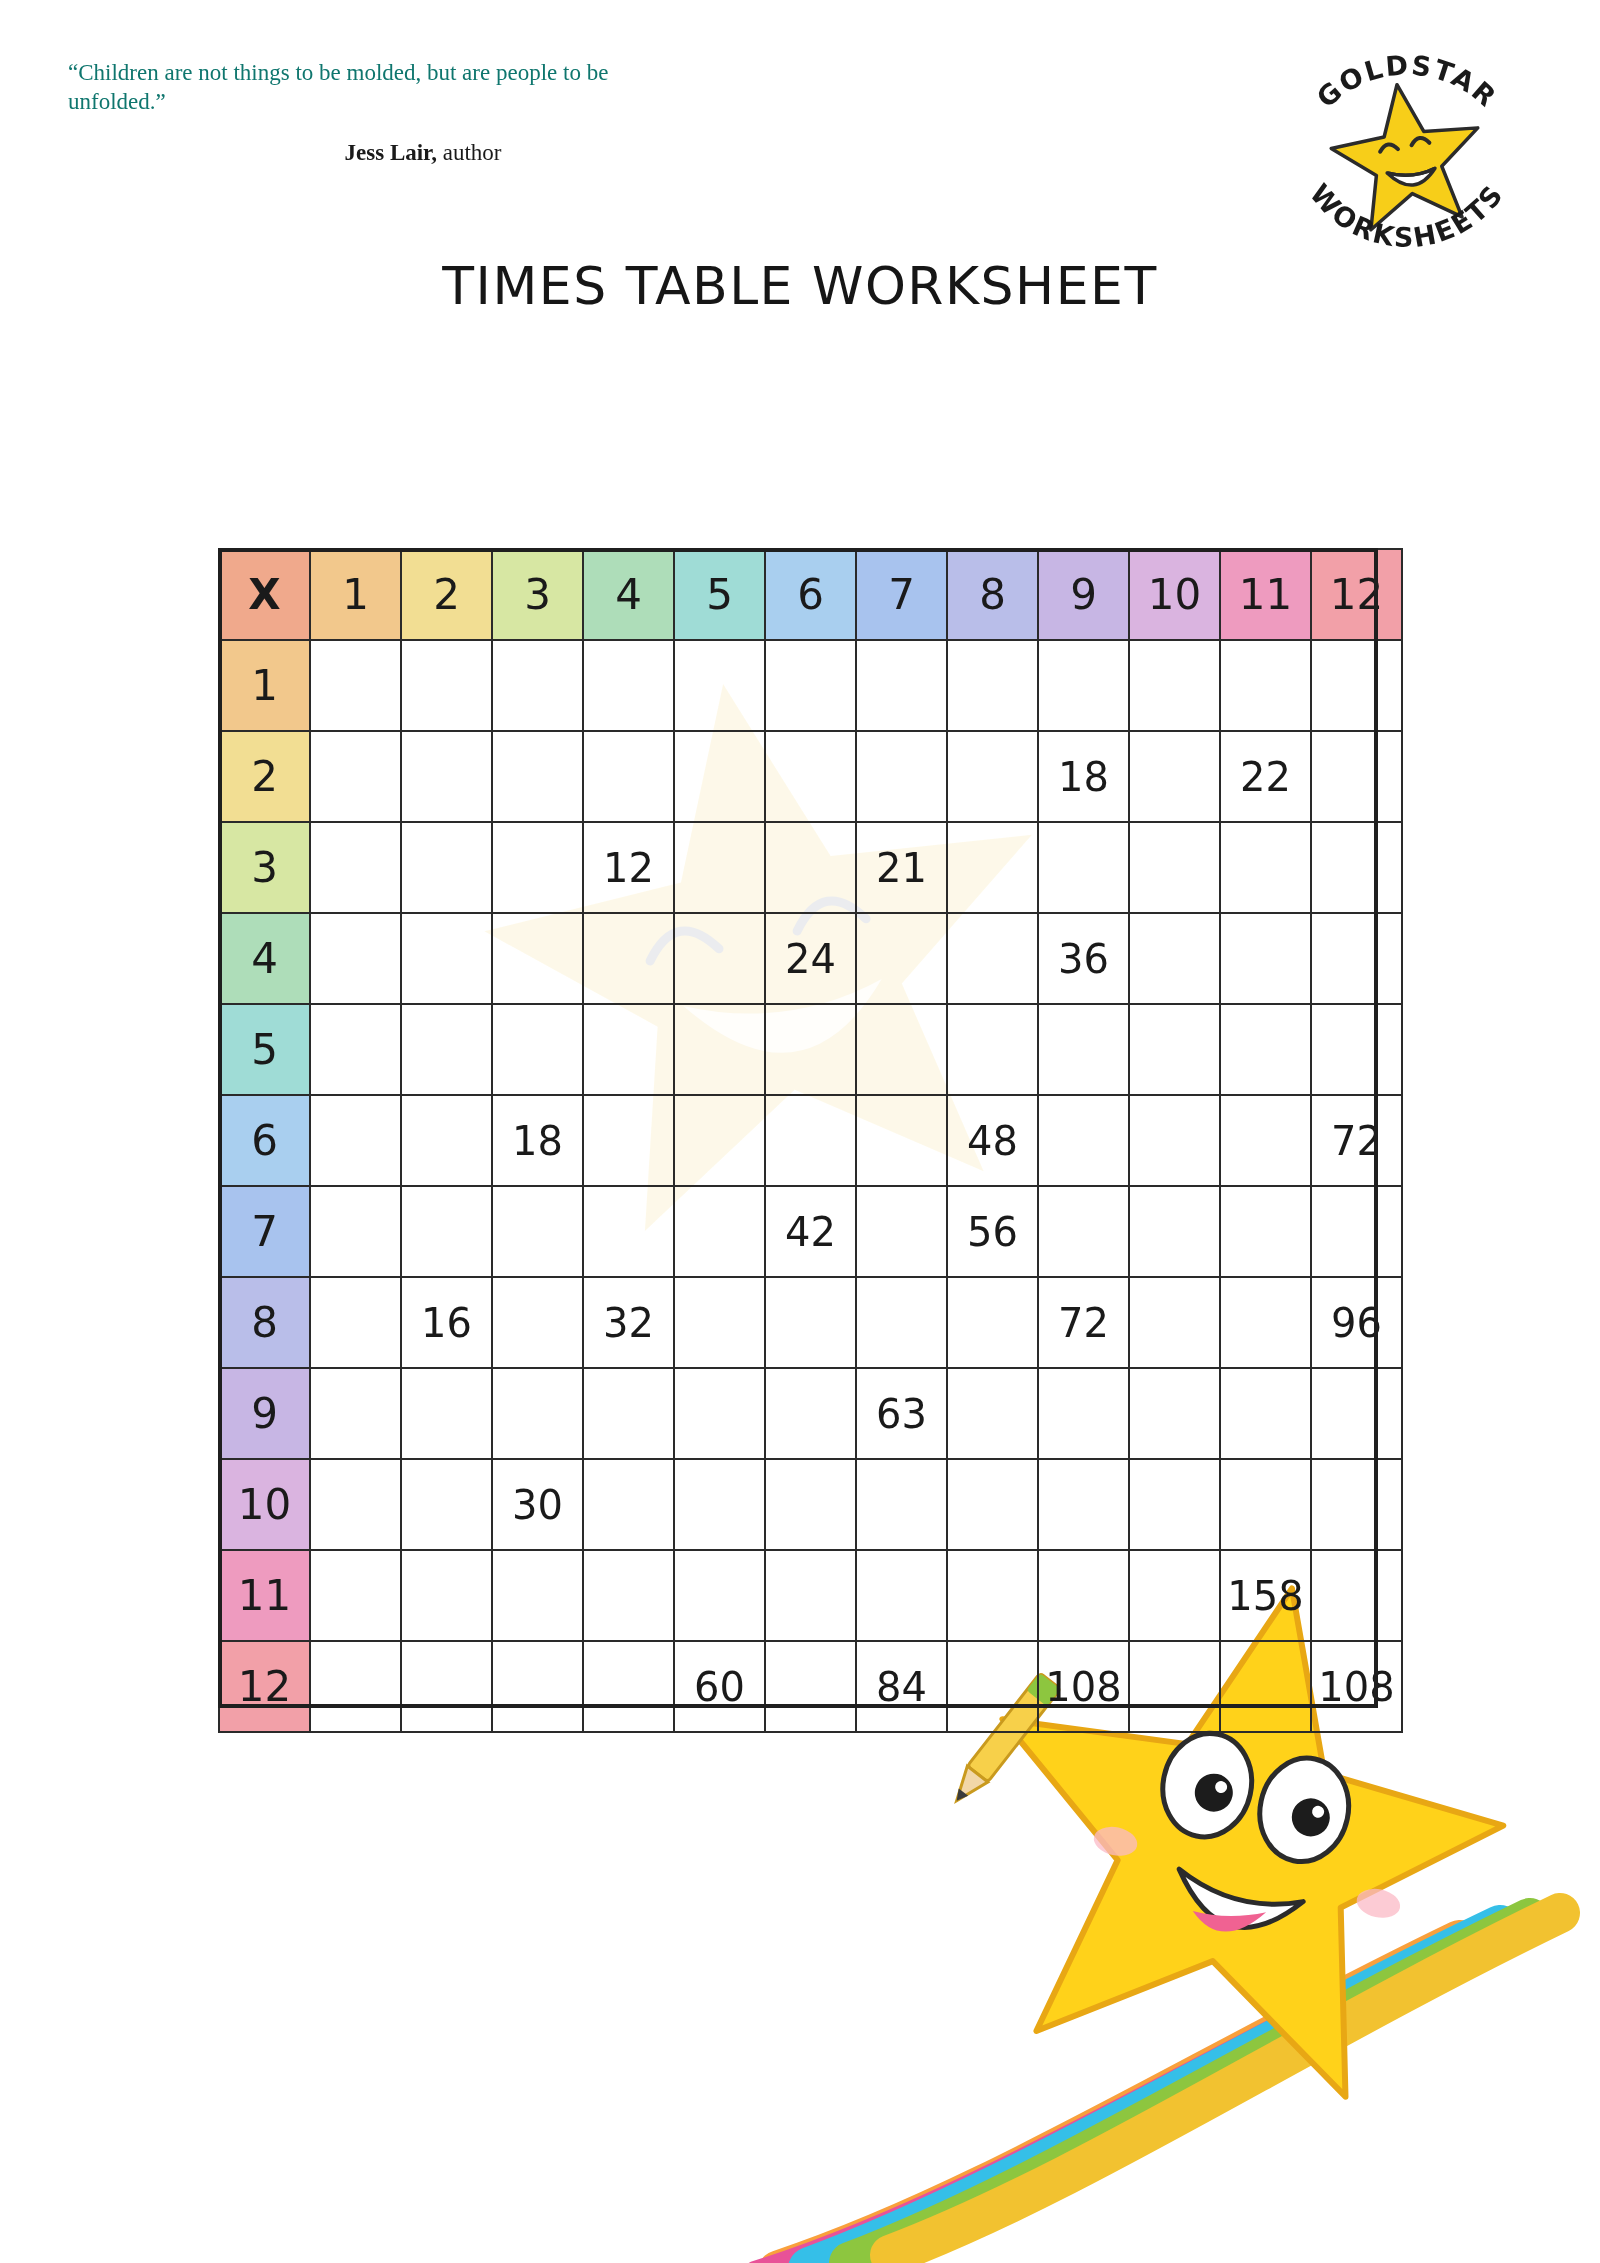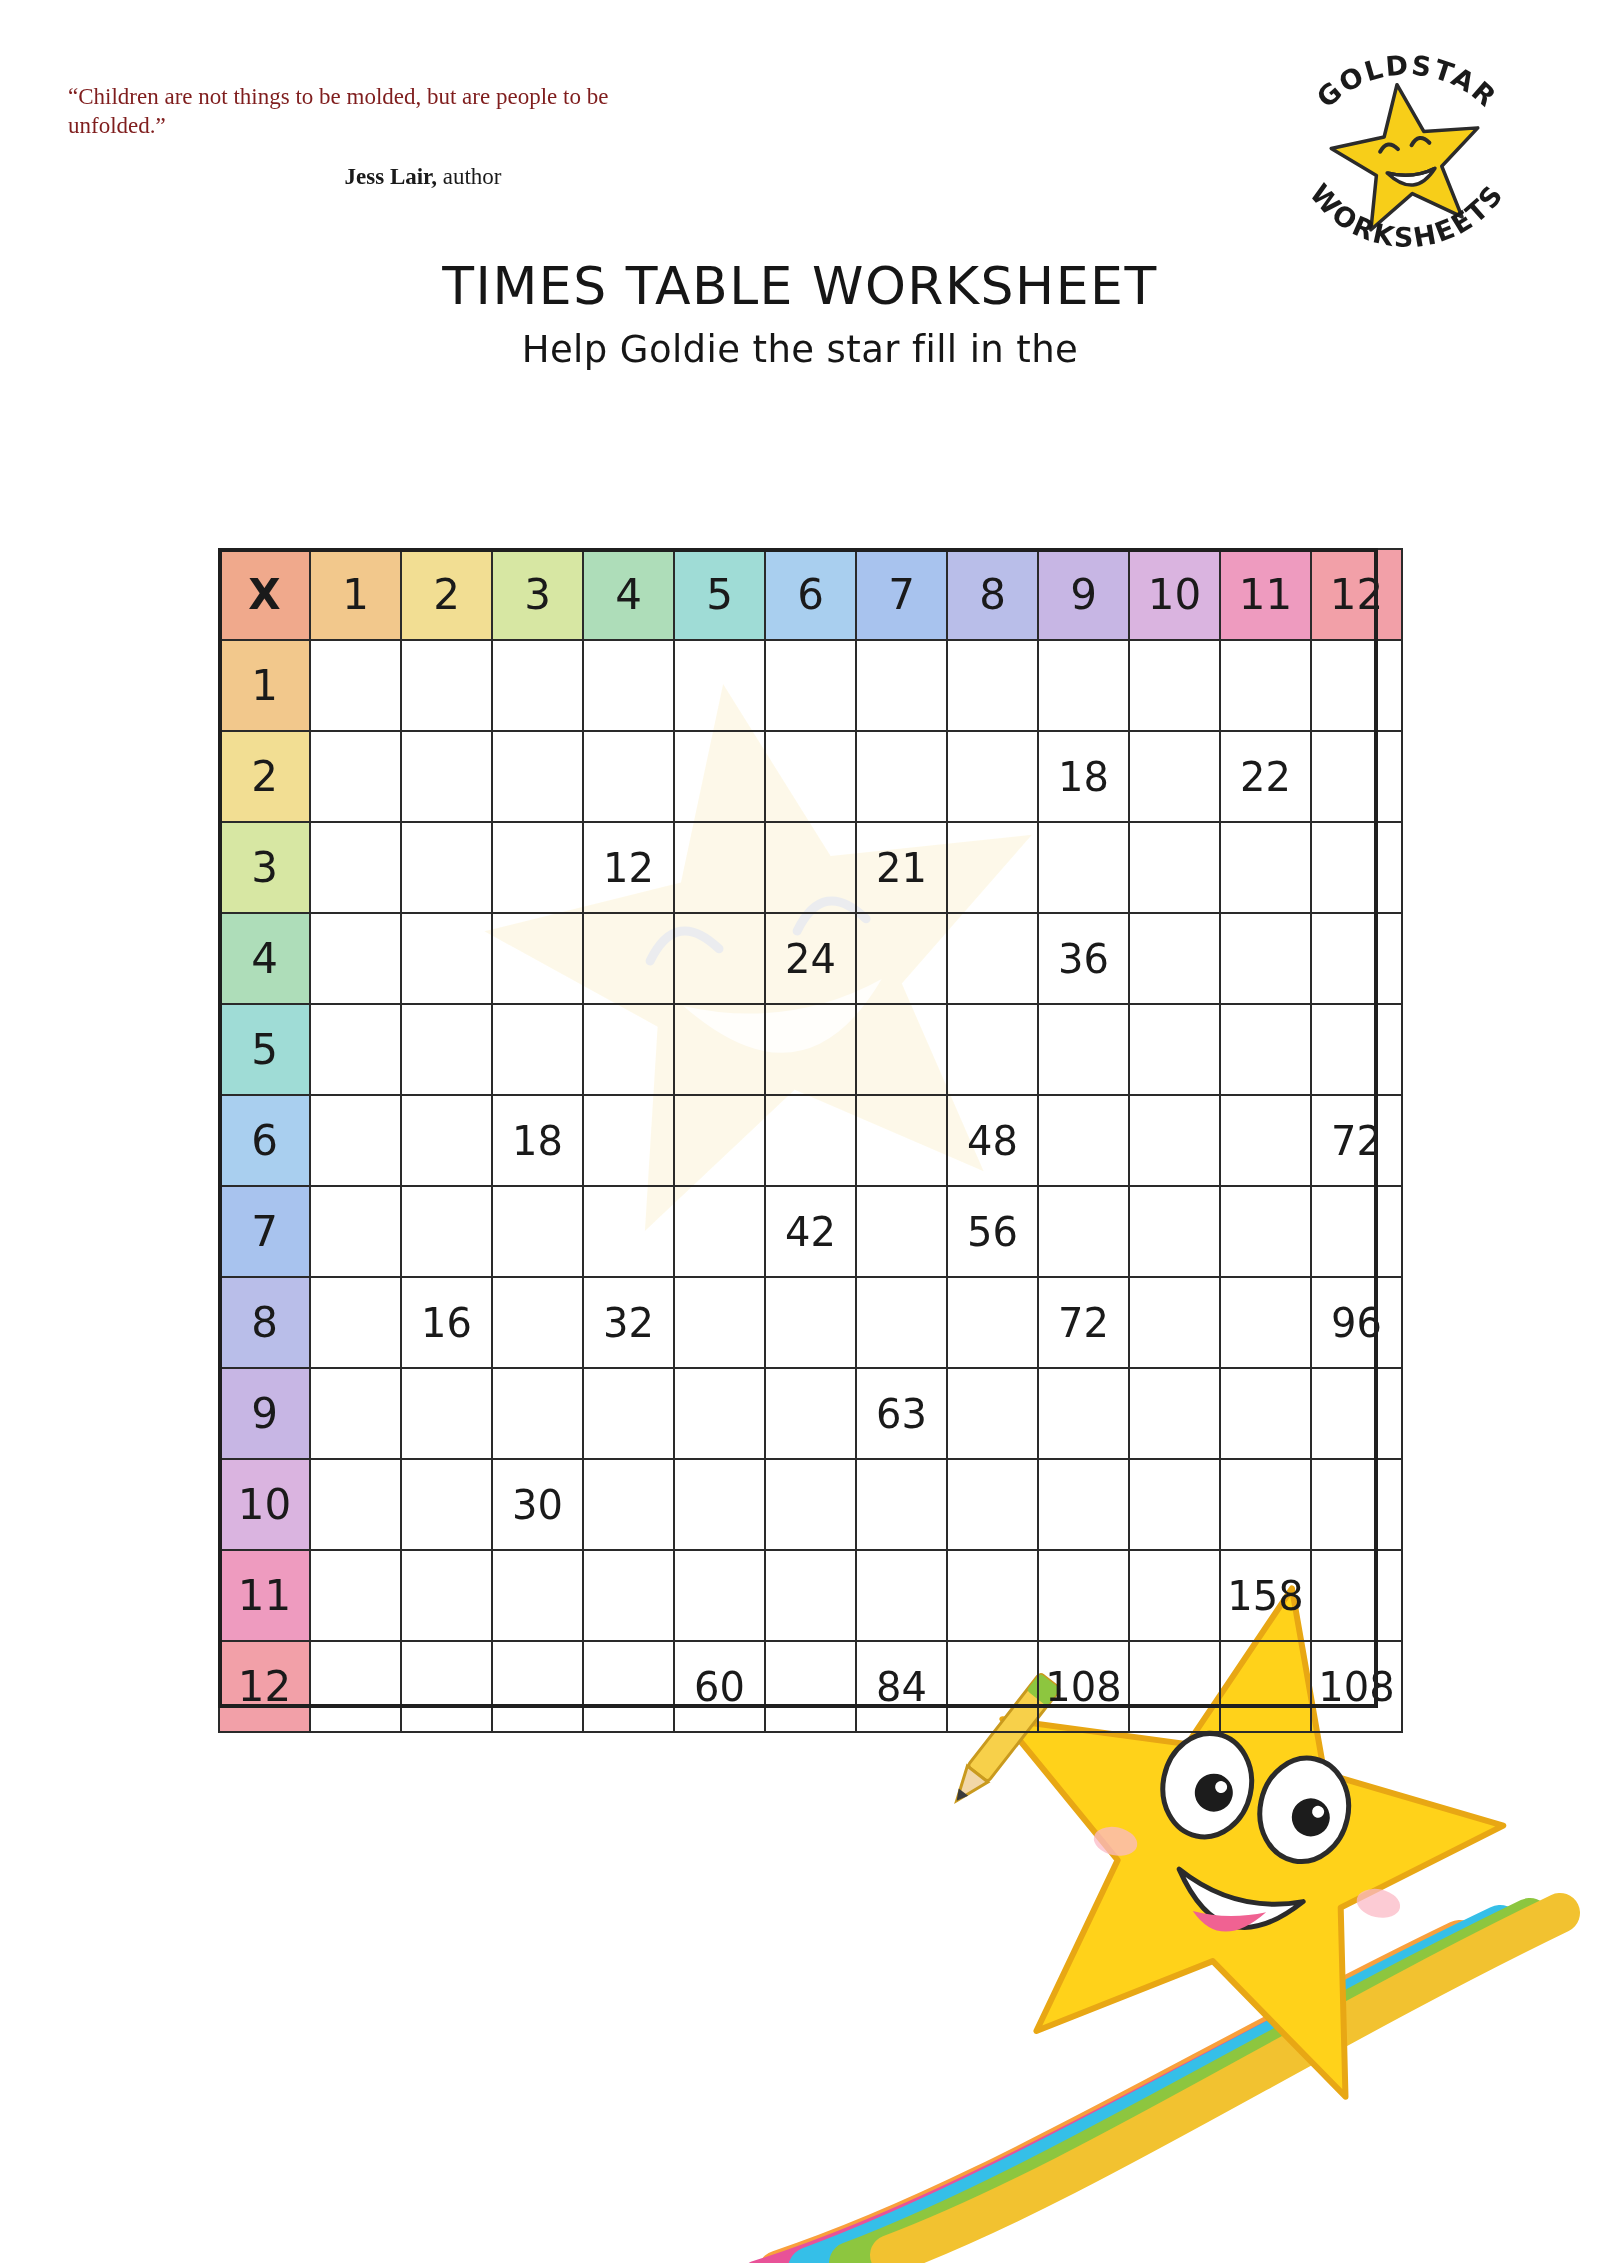--- a/index.html
+++ b/index.html
@@ -20,22 +20,21 @@
   #quote-block {
     position: absolute;
     left: 68px;
     top: 58px;
     width: 620px;
   }
   #quote-text {
     font-family: "Liberation Serif", serif;
     font-size: 23px;
     line-height: 1.28;
-    color: #7f1d1d;
-    margin-top: 24px;
+    color: #0f766e;
   }
   #quote-attrib {
     font-family: "Liberation Serif", serif;
     font-size: 23px;
     margin-top: 23px;
     text-align: center;
     padding-left: 90px;
   }
   #quote-attrib .author-name {
     font-weight: bold;
@@ -177,21 +176,20 @@
       <textPath href="#arcTop" startOffset="50%" text-anchor="middle">GOLDSTAR</textPath>
     </text>
     <text font-family="DejaVu Sans, sans-serif" font-size="27" font-weight="700" fill="#1a1a1a" letter-spacing="2">
       <textPath href="#arcBottom" startOffset="50%" text-anchor="middle">WORKSHEETS</textPath>
     </text>
   </svg>
 </div>
 
 <div id="page-title">TIMES TABLE WORKSHEET</div>
 <div id="subtitle">
-  <span>Help Goldie the star fill in the</span>
 </div>
 
 <div id="watermark">
   <svg width="760" height="640" viewBox="0 0 760 640" xmlns="http://www.w3.org/2000/svg">
     <g transform="translate(340,310) rotate(-10)">
       <path d="M 0 -270 L 76 -82 L 278 -68 L 124 56 L 172 255 L 0 142 L -172 255 L -124 56 L -278 -68 L -76 -82 Z" fill="#FCF3D4"></path>
       <path d="M -95 40 q 100 125 200 8 q -100 34 -200 -8 Z" fill="#ffffff" opacity="0.85"></path>
       <path d="M -120 -10 q 35 -48 70 0" fill="none" stroke="#d9dbe0" stroke-width="9" stroke-linecap="round"></path>
       <path d="M 30 -14 q 35 -48 70 0" fill="none" stroke="#d9dbe0" stroke-width="9" stroke-linecap="round"></path>
     </g>

